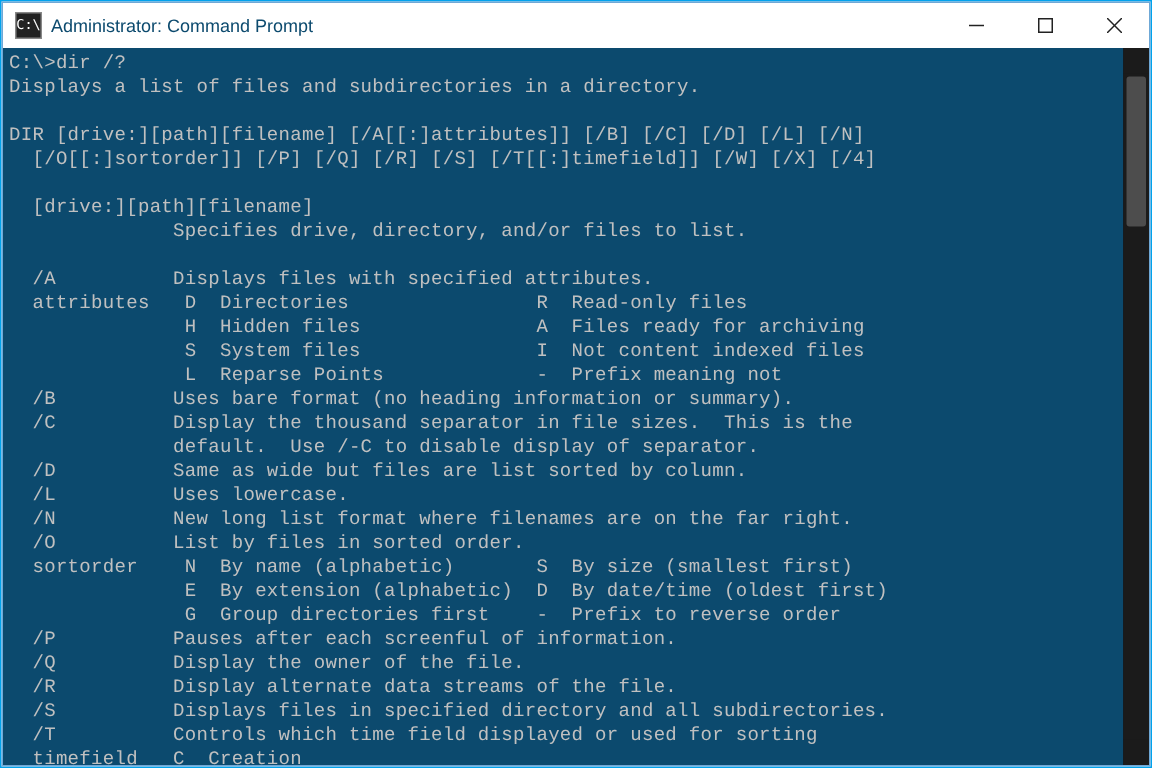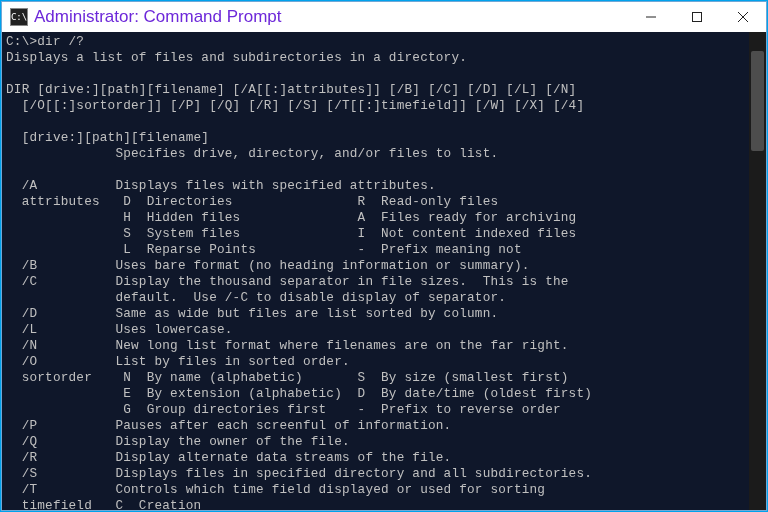--- a/index.html
+++ b/index.html
@@ -1,24 +1,24 @@
 <!DOCTYPE html>
 <html><head>
 <meta charset="utf-8">
 <style>
   html,body{margin:0;padding:0;width:768px;height:512px;overflow:hidden;font-family:"Segoe UI",Arial,sans-serif;background:#00a2ed;}
   .window{position:absolute;left:1px;top:1px;width:766px;height:510px;background:#fff;border:1px solid #6fa8d6;box-sizing:border-box;}
   .titlebar{height:30px;width:100%;display:flex;align-items:center;background:#fff;box-sizing:border-box;padding-left:8px;}
   .titlebar .icon-box{width:16px;height:16px;background:#222;color:#fff;font-size:9px;font-family:Consolas,monospace;display:flex;align-items:center;justify-content:center;margin-right:6px;border:1px solid #888;}
-  .titlebar .title{font-size:17px;color:#6d28d9;white-space:nowrap;}
+  .titlebar .title{font-size:12px;color:#0c4a6e;white-space:nowrap;}
   .titlebar .spacer{flex:1;}
   .titlebar .btn{width:46px;height:30px;display:flex;align-items:center;justify-content:center;color:#222;}
   .titlebar .btn svg{display:block;}
   .client{display:flex;height:calc(100% - 30px);background:#000;}
-  .terminal{flex:1;background:#0f172a;color:#c0c0c0;font-family:Consolas,"Courier New",monospace;font-size:12.7px;line-height:16px;letter-spacing:0.2px;white-space:pre;padding:2px 4px 2px 4px;overflow:hidden;}
+  .terminal{flex:1;background:#0c4a6e;color:#c0c0c0;font-family:Consolas,"Courier New",monospace;font-size:12.7px;line-height:16px;letter-spacing:0.2px;white-space:pre;padding:2px 4px 2px 4px;overflow:hidden;}
   .scrollbar{width:17px;background:#1b1b1b;display:flex;flex-direction:column;}
   .sb-btn{height:17px;background:#1b1b1b;}
   .sb-track{flex:1;background:#1b1b1b;position:relative;}
   .sb-thumb{position:absolute;left:2px;right:2px;top:2px;height:100px;background:#4d4d4d;border-radius:2px;}
 </style>
 </head>
 <body>
 
 <div class="window">
   <div class="titlebar">

